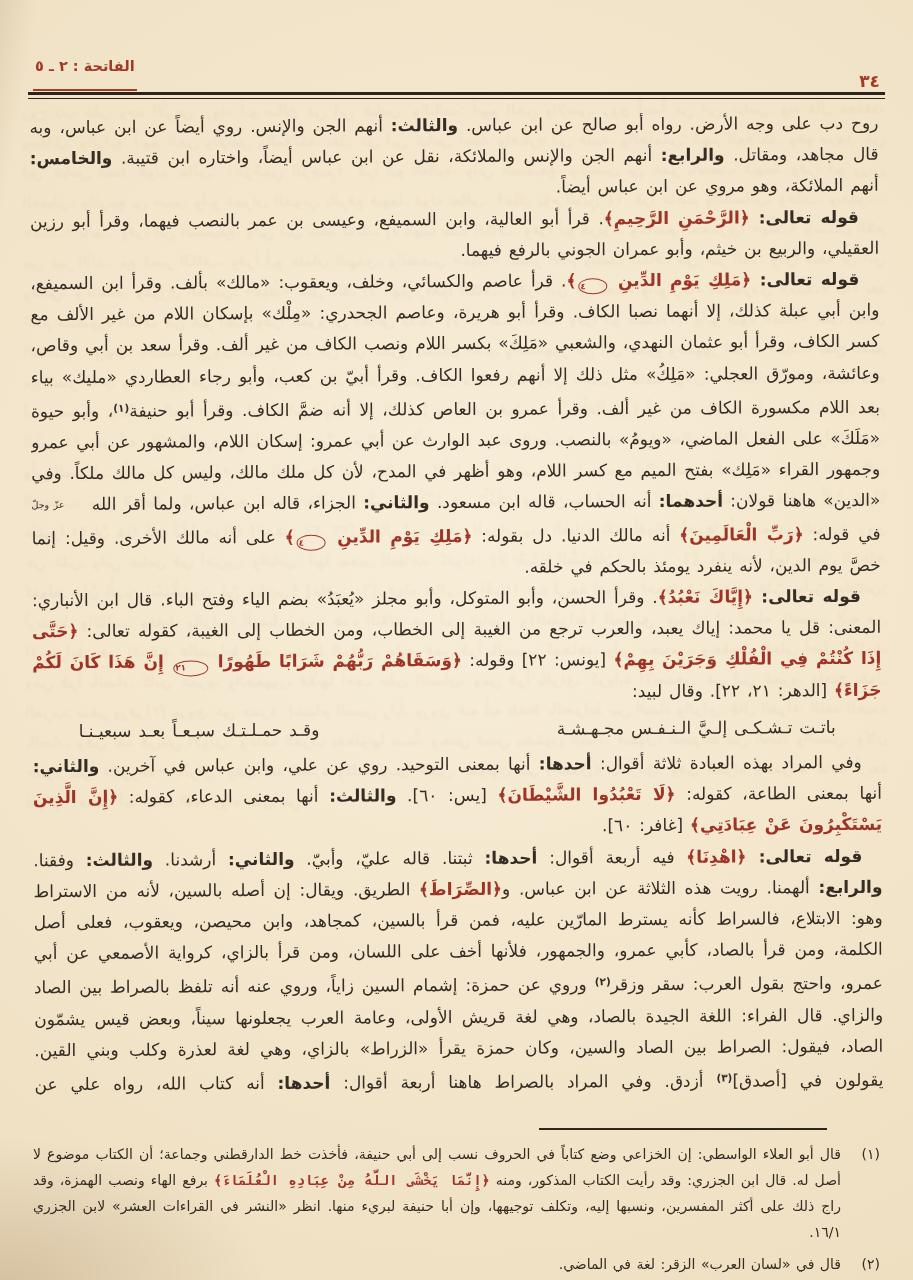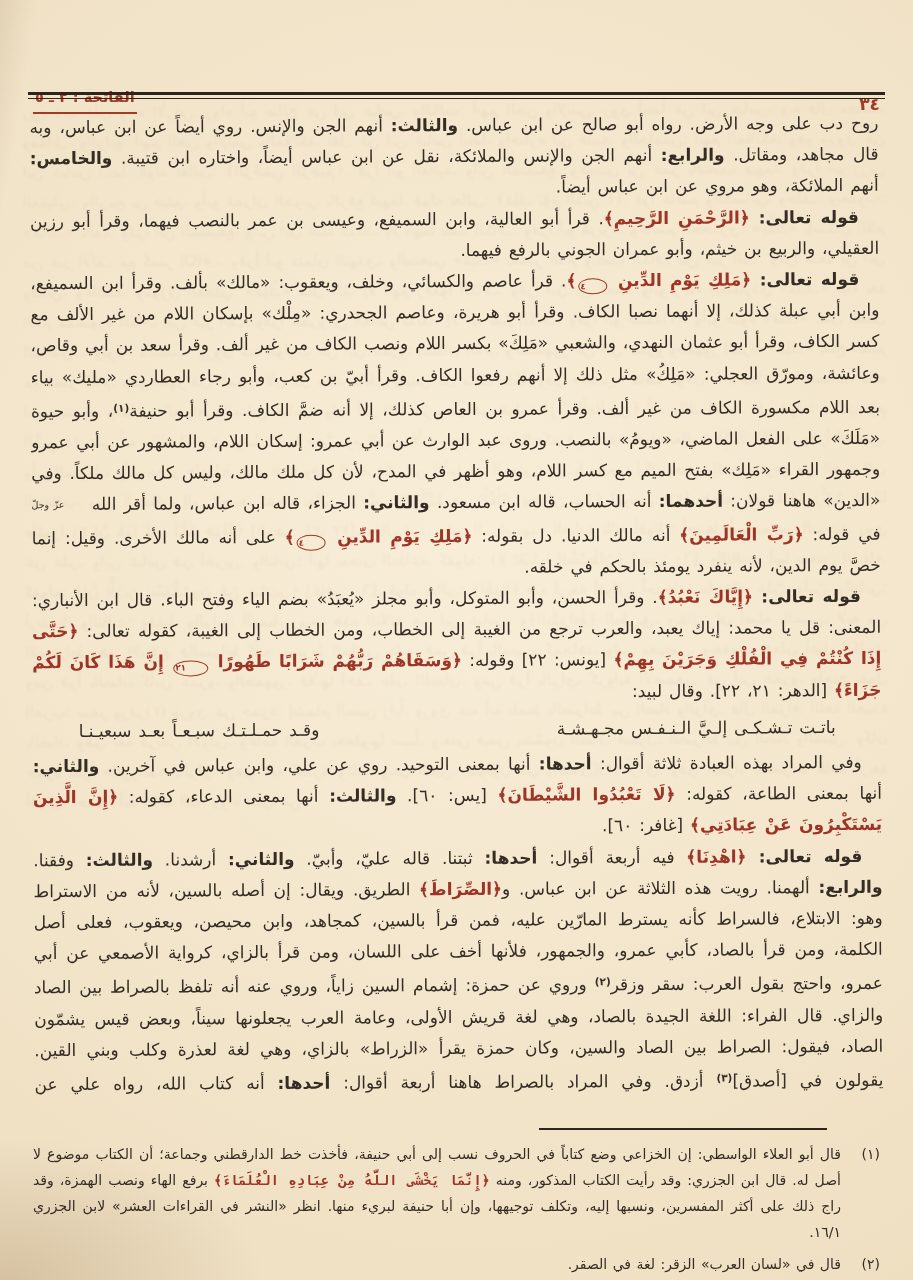--- a/index.html
+++ b/index.html
@@ -23,21 +23,21 @@
     color:#6e3a2e;font-size:16px;line-height:30px;text-align:justify;
     pointer-events:none;z-index:0;overflow:hidden;
   }
   .header{
     position:absolute;top:58px;left:33px;right:33px;z-index:2;
     display:flex;justify-content:space-between;align-items:flex-end;
   }
   .page-number{font-size:17px;font-weight:bold;color:#a23a28;letter-spacing:1px;}
   .section-title{
     font-size:14.5px;font-weight:bold;color:#a23a28;
-    padding:0 2px 7px 2px;border-bottom:2px solid #a23a28;margin-top:31px;
+    padding:0 2px 15px 2px;border-bottom:2px solid #a23a28;
   }
   .rules{position:absolute;top:92px;left:28px;right:28px;z-index:2;}
   .rules .r1{height:3px;background:#2c241d;}
   .rules .r2{height:1px;background:#2c241d;margin-top:3px;}
   .body-text{
     position:absolute;top:110px;right:32px;left:32px;height:1008px;
     overflow:hidden;z-index:1;
     font-size:17px;line-height:31.2px;text-align:justify;
     word-spacing:1.5px;
     transform:rotate(-0.3deg);
@@ -102,20 +102,20 @@
 
   <div class="fn-sep"></div>
 
   <div class="footnotes" id="footnotes">
       <div class="fn">
         <span class="fn-num">(١)</span>
         <span class="fn-body"><span class="seg-n">قال أبو العلاء الواسطي: إن الخزاعي وضع كتاباً في الحروف نسب إلى أبي حنيفة، فأخذت خط الدارقطني وجماعة؛ أن الكتاب موضوع لا أصل له. قال ابن الجزري: وقد رأيت الكتاب المذكور، ومنه </span><span class="seg-q">﴿إِنَّمَا يَخْشَى اللَّهُ مِنْ عِبَادِهِ الْعُلَمَاءَ﴾</span><span class="seg-n"> برفع الهاء ونصب الهمزة، وقد راج ذلك على أكثر المفسرين، ونسبها إليه، وتكلف توجيهها، وإن أبا حنيفة لبريء منها. انظر «النشر في القراءات العشر» لابن الجزري ١٦/١.</span></span>
       </div>
       <div class="fn">
         <span class="fn-num">(٢)</span>
-        <span class="fn-body"><span class="seg-n">قال في «لسان العرب» الزقر: لغة في الصقر.</span></span>
+        <span class="fn-body"><span class="seg-n">قال في «لسان العرب» الزقر: لغة في الماضي.</span></span>
       </div>
       <div class="fn">
         <span class="fn-num">(٣)</span>
         <span class="fn-body"><span class="seg-n">الزيادة من القرطبي.</span></span>
       </div>
     </div>
 </div>
 
 </body></html>

